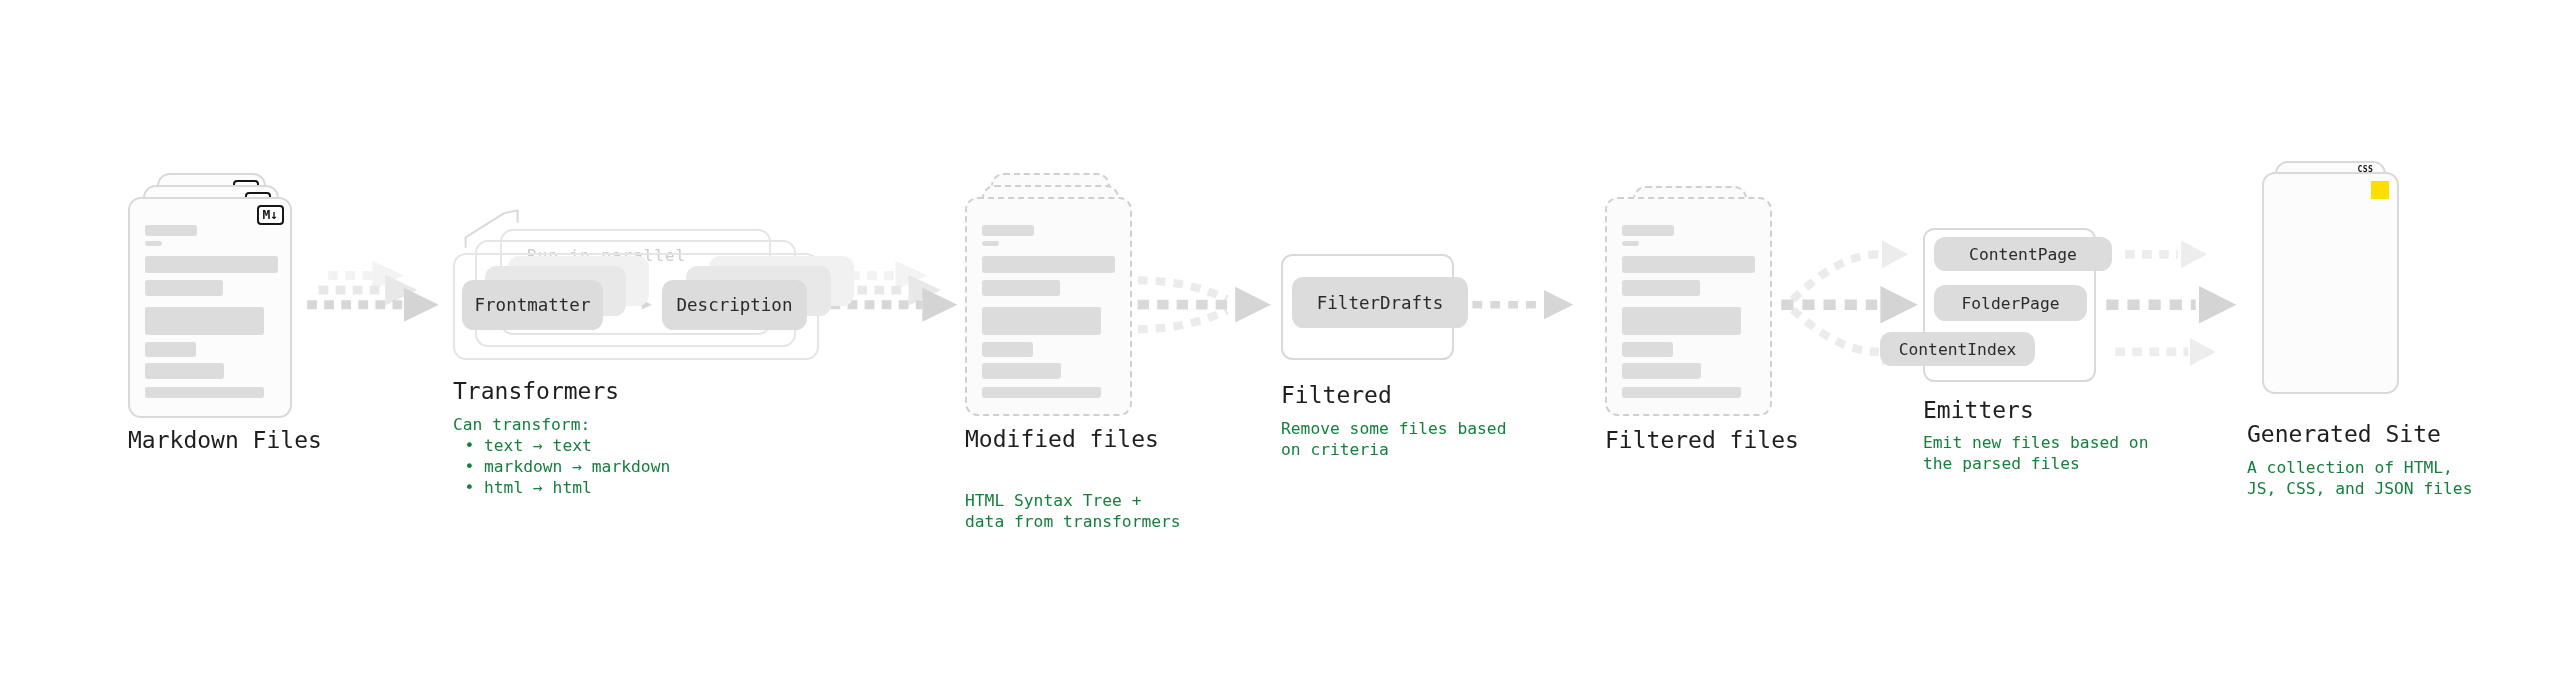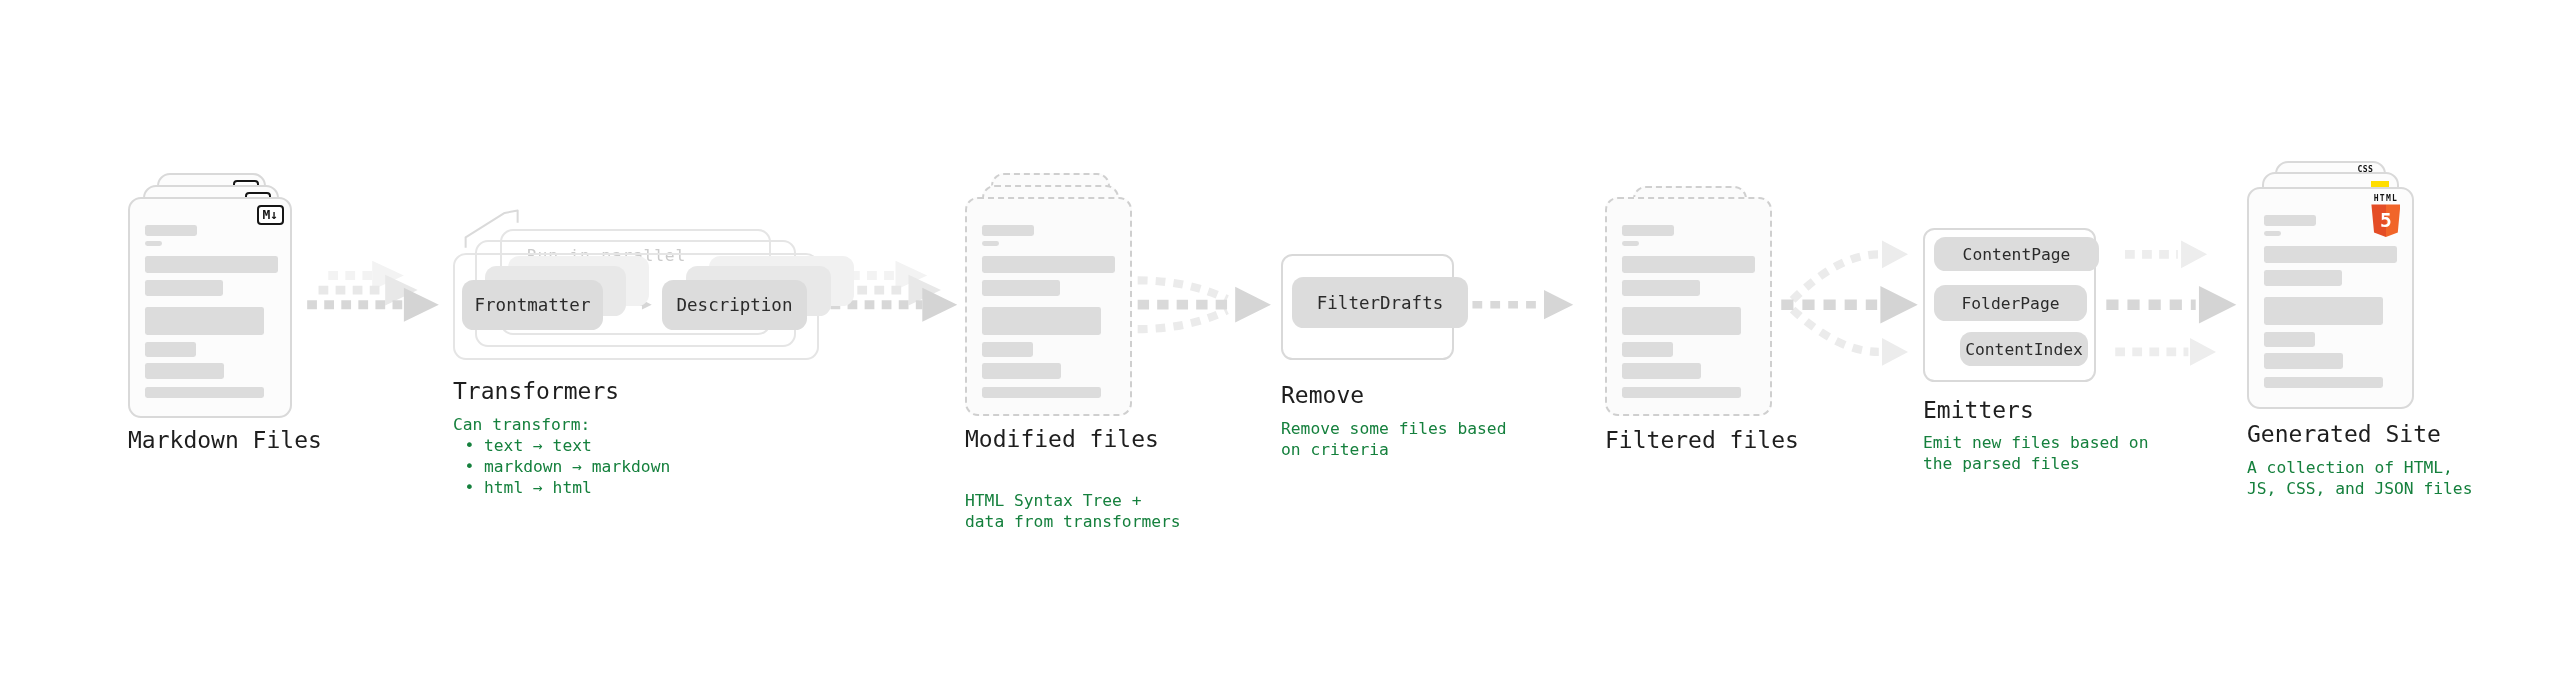--- a/index.html
+++ b/index.html
@@ -165,74 +165,58 @@
       <div class="bar" style="left: 14.6px; top: 188px; width: 119px; height: 11.4px;"></div>
     </div>
   <div class="node-label" style="left:965px;top:426px;">Modified files</div>
   <div class="node-desc" style="left:965px;top:490px;">
     <div>HTML Syntax Tree +</div>
     <div>data from transformers</div>
   </div>
 
   <div class="box" style="left:1281px;top:254px;width:173px;height:106px;"></div>
   <div class="pill" style="left:1292px;top:277px;width:176px;height:51px;z-index:2;">FilterDrafts</div>
-  <div class="node-label" style="left:1281px;top:382px;">Remove</div>
+  <div class="node-label" style="left:1281px;top:382px;">Filtered</div>
   <div class="node-desc" style="left:1281px;top:418px;">
     <div>Remove some files based</div>
     <div>on criteria</div>
   </div>
 
   <div class="doc-card dashed" style="left:1633px;top:186px;width:114px;height:219px;z-index:1;"></div>
   <div class="doc-card dashed" style="left:1605px;top:197px;width:167px;height:219px;z-index:2;">
       <div class="bar" style="left: 14.6px; top: 26px; width: 52px; height: 10.6px;"></div>
       <div class="bar" style="left: 14.6px; top: 42px; width: 17px; height: 4.9px;"></div>
       <div class="bar" style="left: 14.6px; top: 57px; width: 133px; height: 17px;"></div>
       <div class="bar" style="left: 14.6px; top: 81px; width: 78px; height: 16.3px;"></div>
       <div class="bar" style="left: 14.6px; top: 108px; width: 119px; height: 28.4px;"></div>
       <div class="bar" style="left: 14.6px; top: 143px; width: 51px; height: 14.6px;"></div>
       <div class="bar" style="left: 14.6px; top: 164px; width: 79px; height: 16.3px;"></div>
       <div class="bar" style="left: 14.6px; top: 188px; width: 119px; height: 11.4px;"></div>
     </div>
   <div class="node-label" style="left:1605px;top:427px;">Filtered files</div>
 
   <div class="box" style="left:1923px;top:228px;width:173px;height:154px;"></div>
-  <div class="pill small" style="left:1934px;top:237px;width:165px;height:34px;z-index:2;">ContentPage</div>
+  <div class="pill small" style="left:1934px;top:237px;width:178px;height:34px;z-index:2;">ContentPage</div>
   <div class="pill small" style="left:1934px;top:285px;width:153px;height:36px;z-index:2;">FolderPage</div>
-  <div class="pill small" style="left:1960px;top:332px;width:128px;height:34px;z-index:2;">ContentIndex</div>
+  <div class="pill small" style="left:1880px;top:332px;width:155px;height:34px;z-index:2;">ContentIndex</div>
   <div class="node-label" style="left:1923px;top:397px;">Emitters</div>
   <div class="node-desc" style="left:1923px;top:432px;">
     <div>Emit new files based on</div>
     <div>the parsed files</div>
   </div>
 
   <div class="doc-card" style="left:2275px;top:161px;width:111px;height:222px;z-index:1;">
     <div class="css-badge">
       <span class="css-txt">CSS</span>
       <div class="css-bar" style="background: rgb(41, 101, 241);"></div>
     </div>
   </div>
   <div class="doc-card" style="left:2262px;top:172px;width:137px;height:222px;z-index:2;">
     <div class="js-badge" style="background: rgb(255, 222, 0);"></div>
   </div>
-  <div class="doc-card" style="left:2247px;top:187px;width:167px;height:222px;z-index:3;">
-    <div class="html5-badge">
-      <span class="html-txt">HTML</span>
-      <div class="html5-shield" style="background: linear-gradient(90deg, rgb(228, 77, 38) 50%, rgb(241, 101, 41) 50%);">
-        <span>5</span>
-      </div>
-    </div>
-  <div class="bar" style="left: 14.6px; top: 26px; width: 52px; height: 10.6px;"></div>
-      <div class="bar" style="left: 14.6px; top: 42px; width: 17px; height: 4.9px;"></div>
-      <div class="bar" style="left: 14.6px; top: 57px; width: 133px; height: 17px;"></div>
-      <div class="bar" style="left: 14.6px; top: 81px; width: 78px; height: 16.3px;"></div>
-      <div class="bar" style="left: 14.6px; top: 108px; width: 119px; height: 28.4px;"></div>
-      <div class="bar" style="left: 14.6px; top: 143px; width: 51px; height: 14.6px;"></div>
-      <div class="bar" style="left: 14.6px; top: 164px; width: 79px; height: 16.3px;"></div>
-      <div class="bar" style="left: 14.6px; top: 188px; width: 119px; height: 11.4px;"></div>
-    </div>
   <div class="node-label" style="left:2247px;top:421px;">Generated Site</div>
   <div class="node-desc" style="left:2247px;top:457px;">
     <div>A collection of HTML,</div>
     <div>JS, CSS, and JSON files</div>
   </div>
 
 </div>
 
 
 </body></html>

